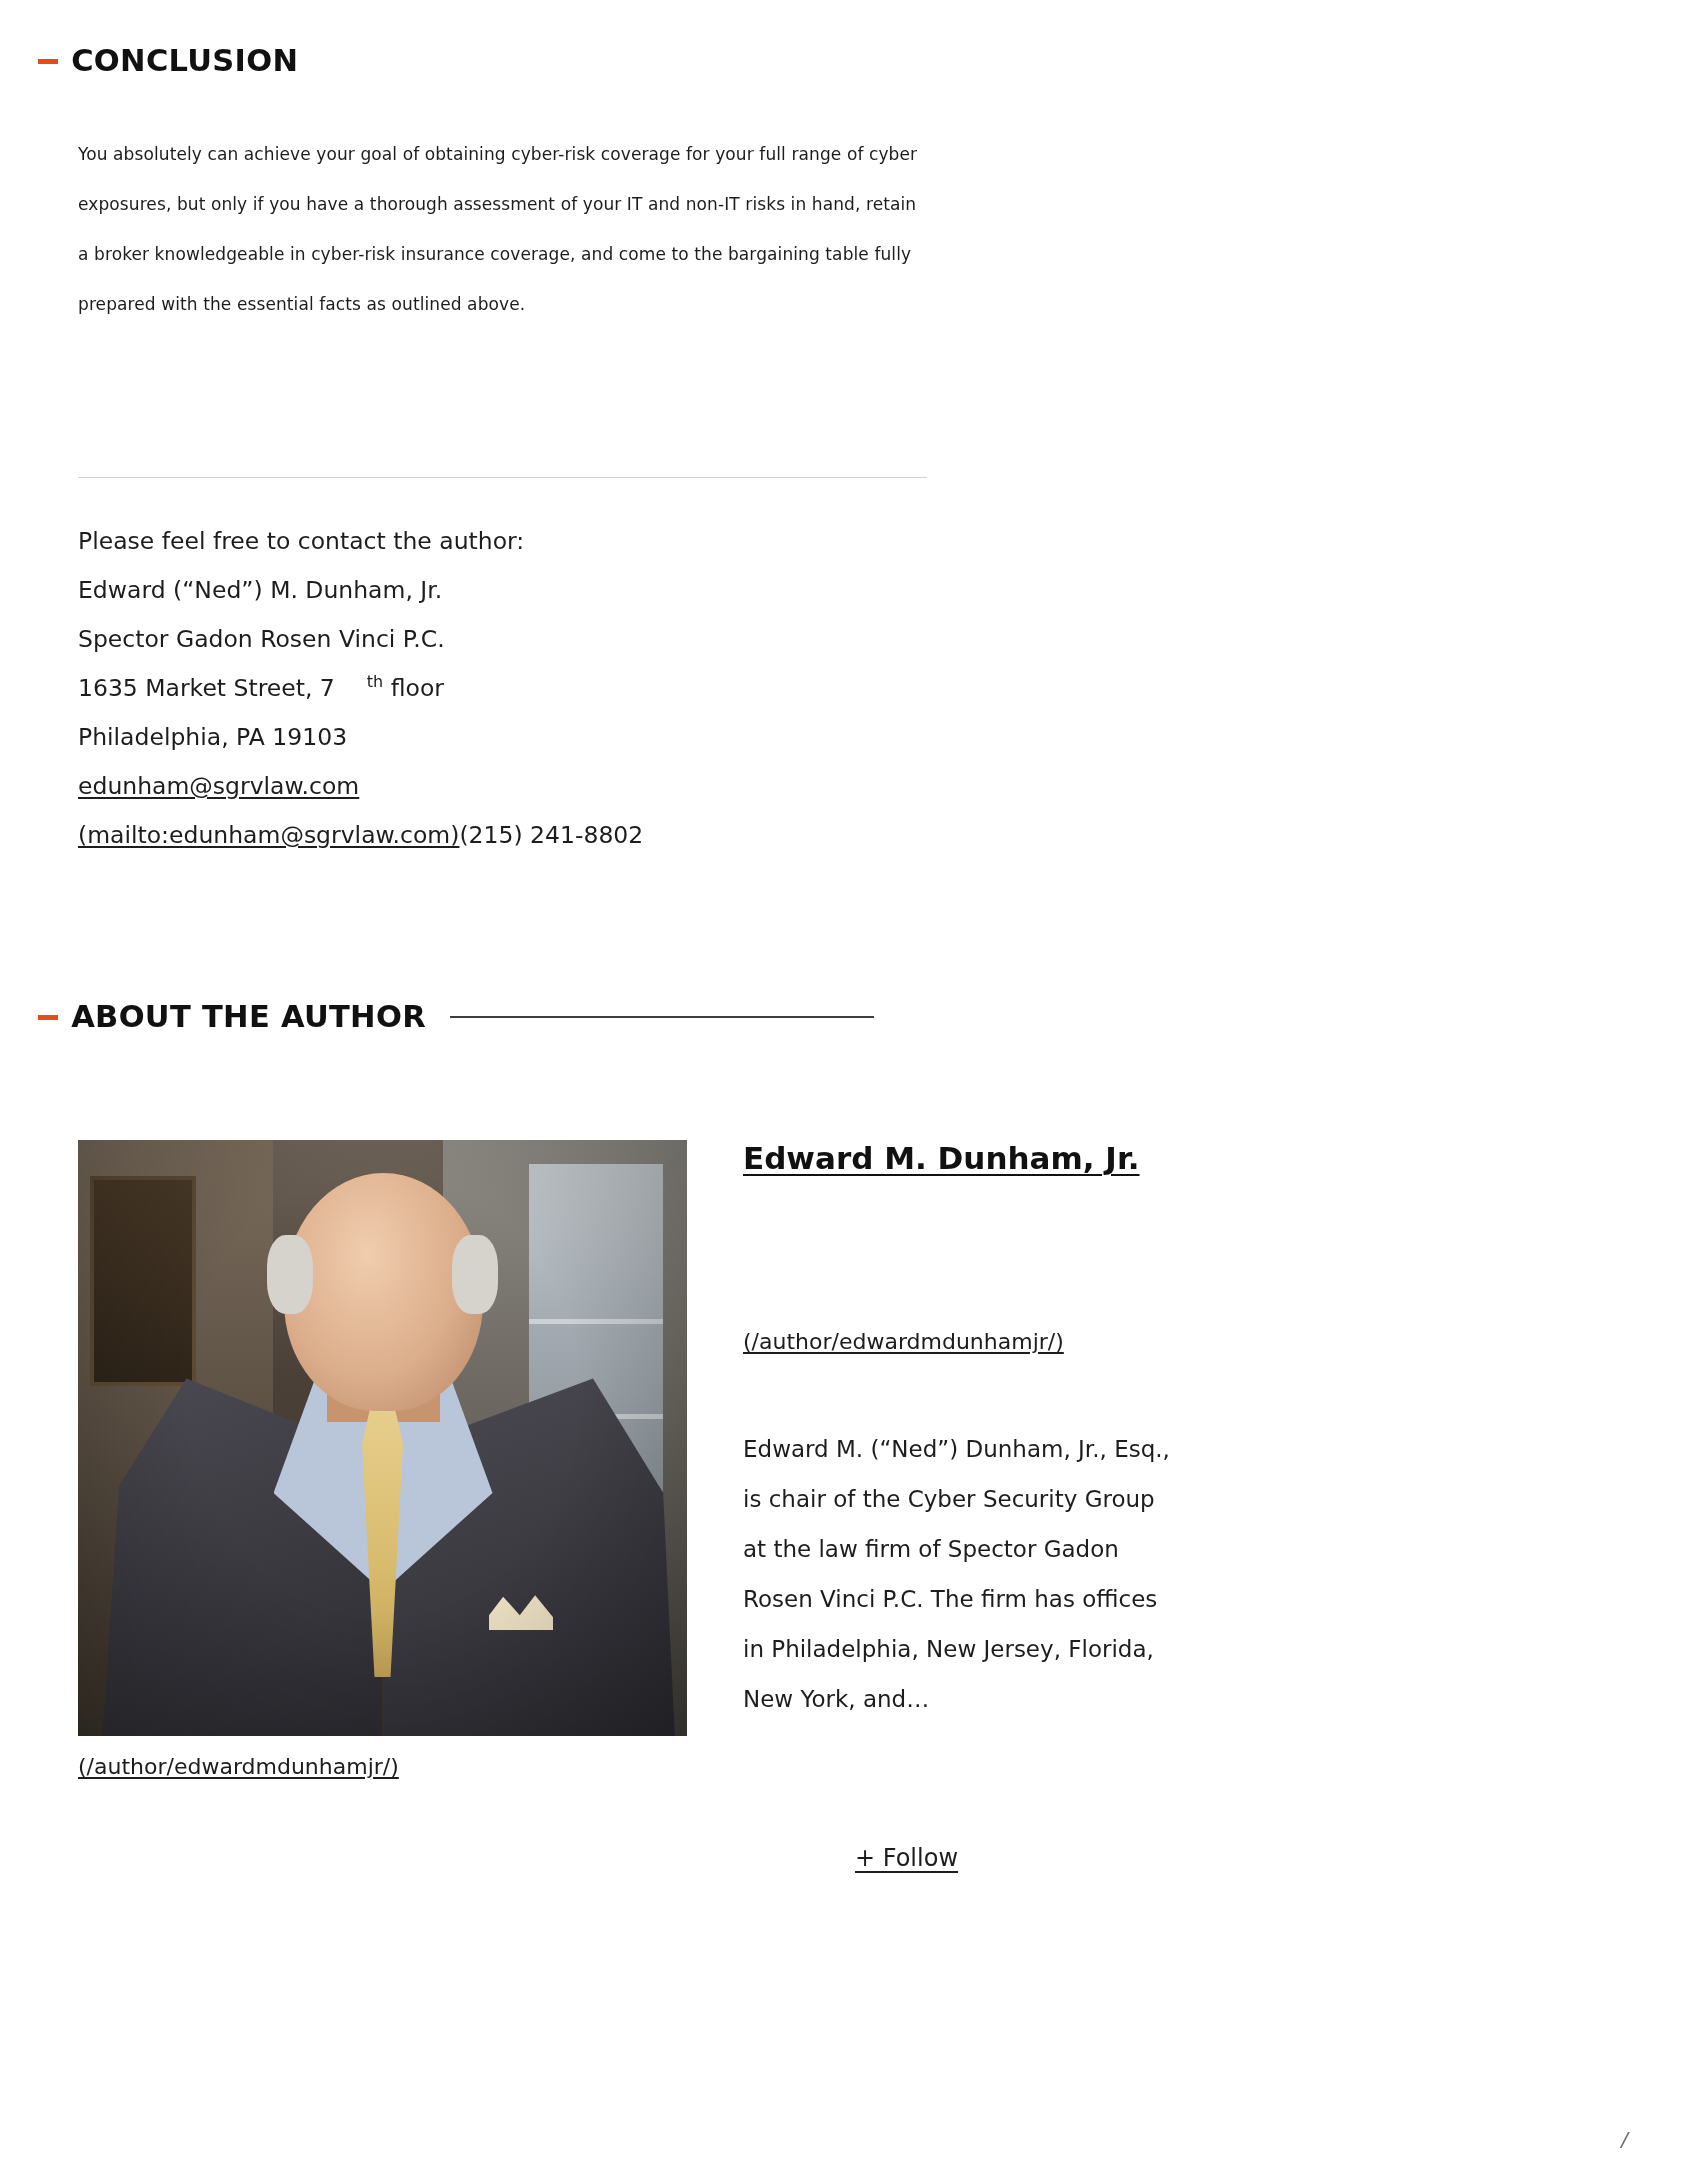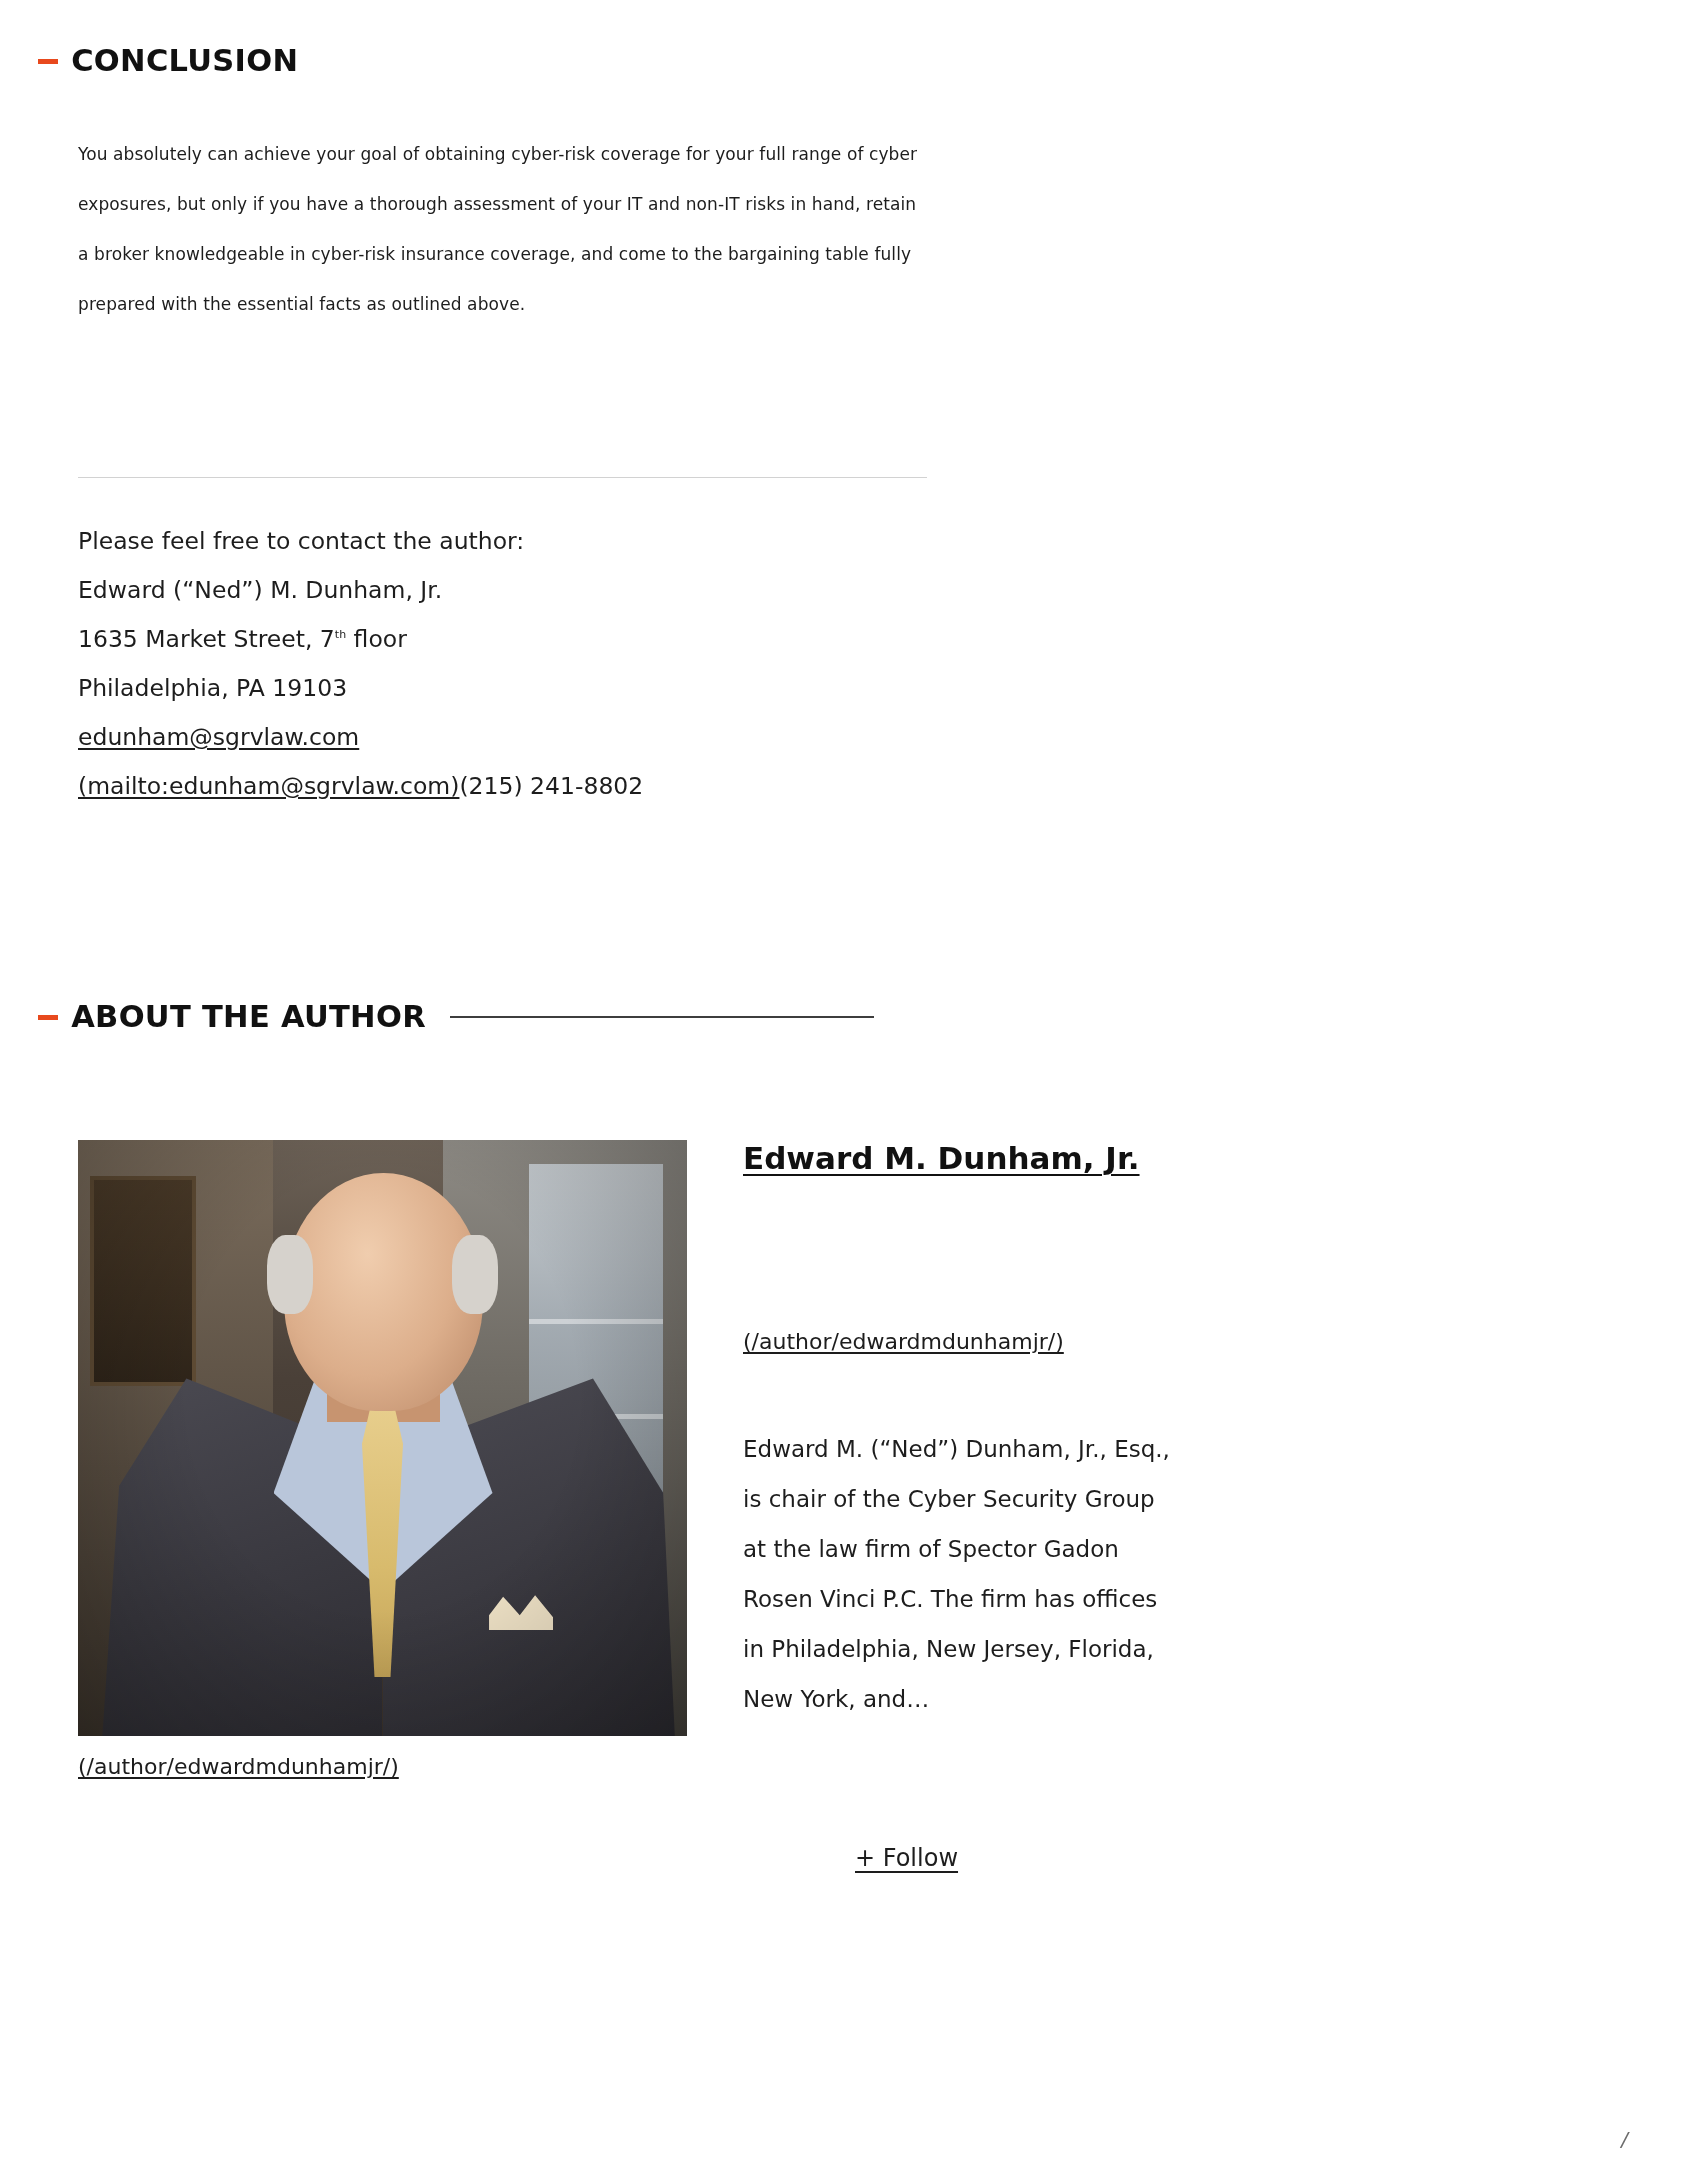--- a/index.html
+++ b/index.html
@@ -72,23 +72,24 @@
 
   .contact-block {
     position: absolute;
     font-family: "DejaVu Sans", sans-serif;
     font-size: 23.5px;
     line-height: 49px;
     color: #1d1d1d;
   }
   .contact-block .line { white-space: nowrap; }
   .contact-block sup {
-    font-size: 11px;
+    font-size: 16px;
     vertical-align: super;
     line-height: 0;
+    margin-left: 32px;
   }
   a.plain-link {
     color: #1d1d1d;
     text-underline-offset: 3.3px;
   }
 
   
   .author-photo {
     position: absolute;
     left: 78px;
@@ -246,20 +247,21 @@
     <span class="section-title">CONCLUSION</span>
   </div>
 
   <div class="body-text" style="left:78px; top:129px; width:854px;">You absolutely can achieve your goal of obtaining cyber-risk coverage for your full range of cyber exposures, but only if you have a thorough assessment of your IT and non-IT risks in hand, retain a broker knowledgeable in cyber-risk insurance coverage, and come to the bargaining table fully prepared with the essential facts as outlined above.</div>
 
   <div class="hr-thin" style="left:78px; top:477px; width:849px;"></div>
 
   <div class="contact-block" style="left:78px; top:517px; width:861px;">
     <div class="line">Please feel free to contact the author:</div>
     <div class="line">Edward (“Ned”) M. Dunham, Jr.</div>
+    <div class="line">Spector Gadon Rosen Vinci P.C.</div>
     <div class="line">
       <span>1635 Market Street, 7</span><sup>th</sup><span> floor</span>
     </div>
     <div class="line">Philadelphia, PA  19103</div>
     <div class="line"><a class="plain-link" href="#">edunham@sgrvlaw.com</a></div>
     <div class="line"><a class="plain-link" href="#">(mailto:edunham@sgrvlaw.com)</a><span>(215) 241-8802</span></div>
   </div>
 
   <div class="section-head" style="left:38px; top:1002px;">
     <span class="dash"></span>

